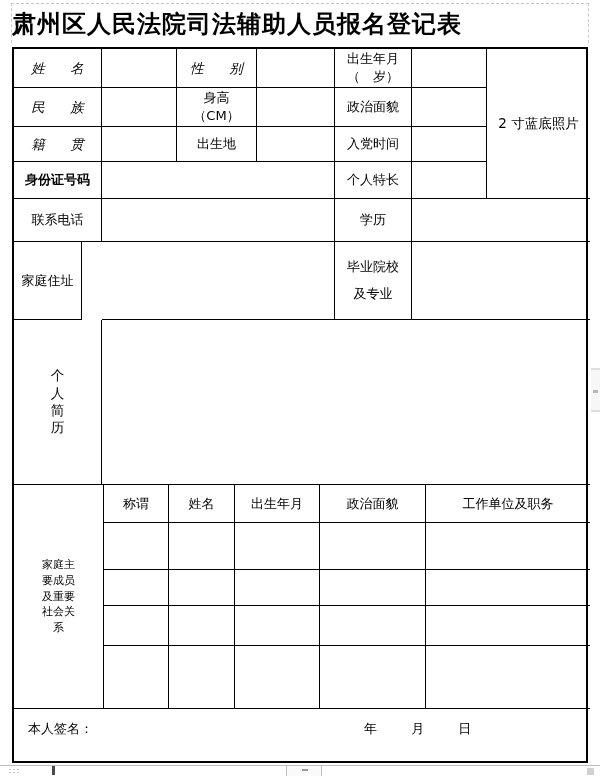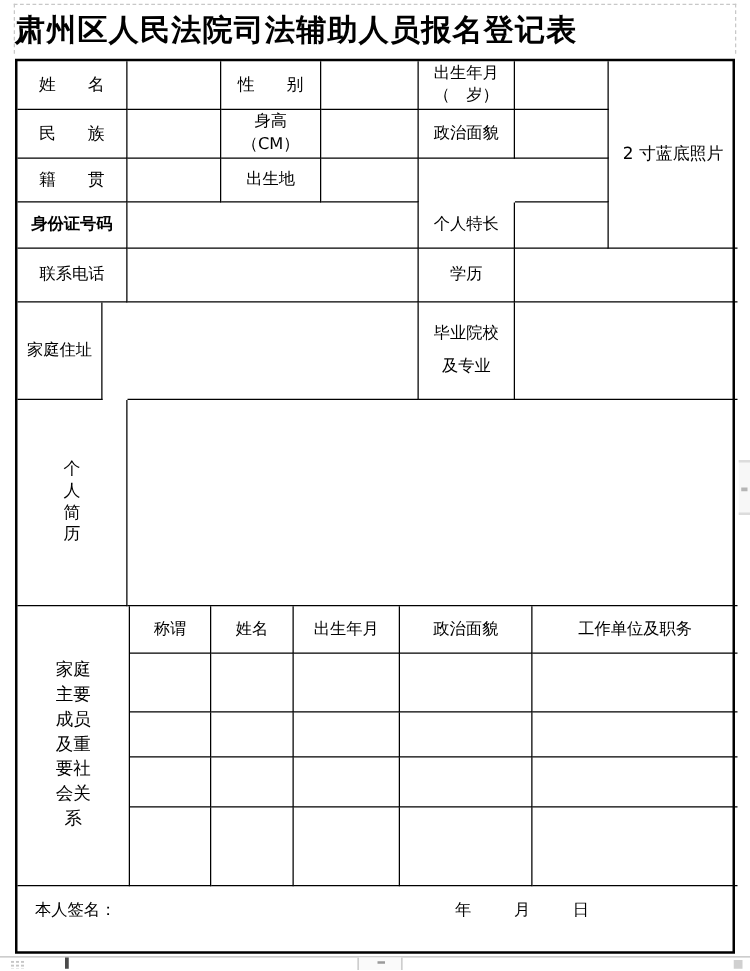--- a/index.html
+++ b/index.html
@@ -55,21 +55,21 @@
     align-items: center;
     justify-content: center;
     text-align: center;
     font-size: 13px;
     color: #000;
     line-height: 1.35;
     overflow: hidden;
   }
   .c.nob { border-bottom: none; }
   .c.nor { border-right: none; }
-  .lbl { font-size: 13.5px; }
+  .lbl { font-size: 13.5px; font-style: italic; }
   .spread { letter-spacing: 6px; text-indent: 6px; }
   .two-line { flex-direction: column; justify-content: center; }
   .two-line > span { display: block; }
   .gap-line > span + span { margin-top: 9px; text-align: right; }
 
   
   .vstack {
     flex-direction: column;
     justify-content: center;
     line-height: 1.28;
@@ -79,21 +79,21 @@
   .wrapbox {
     display: flex;
     align-items: center;
     justify-content: center;
   }
   .wrapbox span {
     display: block;
     width: 34px;
     text-align: center;
     line-height: 1.42;
-    font-size: 14px;
+    font-size: 11px;
     word-break: break-all;
   }
   .sign-name { position: absolute; left: 14px; }
   .sign-date { position: absolute; }
   .sign-date span { margin-right: 30px; }
   .sign-date span:last-child { margin-right: 0; }
 
   
   .scroll-frag {
     position: absolute;
@@ -188,20 +188,21 @@
     <div class="c" style="left:398px;top:39px;width:75px;height:39px;"></div>
 
     <div class="c lbl" style="left:0;top:78px;width:88px;height:35px;">
       <span class="spread">籍　贯</span>
     </div>
     <div class="c" style="left:88px;top:78px;width:75px;height:35px;"></div>
 
     <div class="c" style="left:163px;top:78px;width:80px;height:35px;">出生地</div>
     <div class="c" style="left:243px;top:78px;width:78px;height:35px;"></div>
 
+    <div class="c" style="left:321px;top:78px;width:77px;height:35px;">入党时间</div>
     <div class="c" style="left:398px;top:78px;width:75px;height:35px;"></div>
 
     <div class="c nor" style="left:473px;top:0;width:103px;height:150px;font-size:13.5px;">2 寸蓝底照片</div>
 
     <div class="c" style="left:0;top:113px;width:88px;height:37px;font-weight:bold;">身份证号码</div>
     <div class="c" style="left:88px;top:113px;width:233px;height:37px;"></div>
     <div class="c" style="left:321px;top:113px;width:77px;height:37px;">个人特长</div>
     <div class="c" style="left:398px;top:113px;width:75px;height:37px;"></div>
 
     <div class="c" style="left:0;top:150px;width:88px;height:43px;">联系电话</div>

